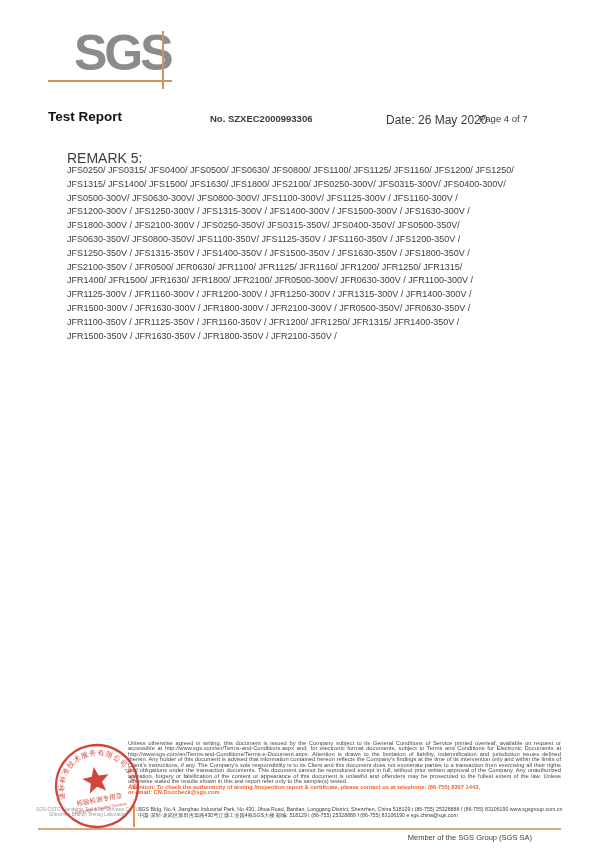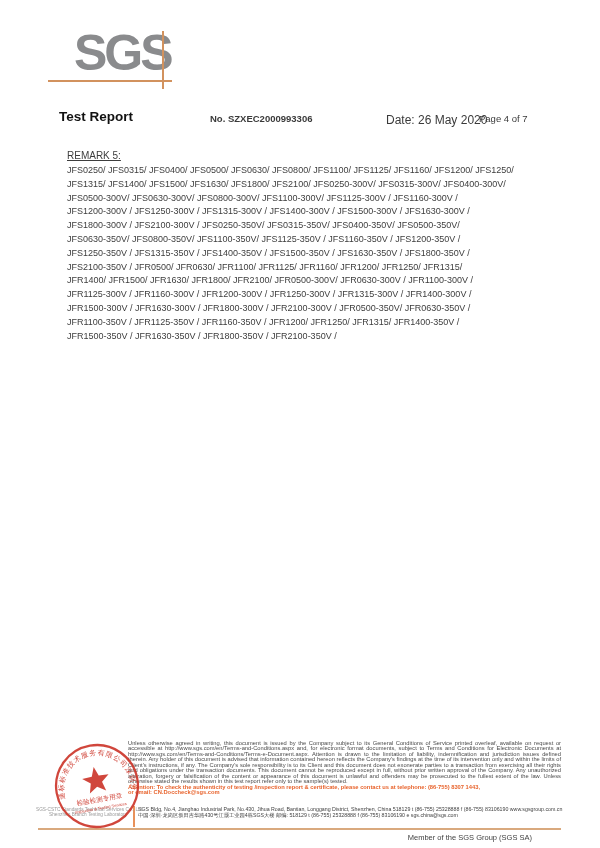--- a/index.html
+++ b/index.html
@@ -6,27 +6,27 @@
   html,body { width:600px; height:848px; background:#ffffff; font-family:"Liberation Sans", sans-serif; }
   .page { position:relative; width:600px; height:848px; background:#fff; overflow:hidden; }
 
   
   .logo-text { position:absolute; left:74px; top:28px; font-size:50px; font-weight:bold;
                color:#8a8b8d; letter-spacing:-3px; line-height:1; }
   .logo-hline { position:absolute; left:48px; top:80px; width:124px; height:2px; background:#d2925e; }
   .logo-vline { position:absolute; left:162px; top:31px; width:2px; height:58px; background:#d2925e; }
 
   
-  .title { position:absolute; left:48px; top:109px; font-size:13.5px; font-weight:bold; color:#111;margin-left:11px; }
+  .title { position:absolute; left:48px; top:109px; font-size:13.5px; font-weight:bold; color:#111; }
   .hdr-no   { position:absolute; left:210px; top:113px; font-size:9.5px; color:#3a3a3a;font-weight:bold; }
   .hdr-date { position:absolute; left:364px; top:113px; font-size:12px; color:#3a3a3a;margin-left:22px; }
   .hdr-page { position:absolute; left:479px; top:113px; font-size:9.5px; color:#3a3a3a; }
 
   
-  .remark-label { position:absolute; left:67px; top:150px; font-size:10px; color:#3d3d3d;text-decoration:underline; }
+  .remark-label { position:absolute; left:67px; top:150px; font-size:14px; color:#3d3d3d; }
   .remark-lines { position:absolute; left:67px; top:164px; width:480px; }
   .remark-lines div { font-size:9px; line-height:13.8px; color:#3d3d3d; white-space:pre; }
 
   
   .stamp { position:absolute; left:53px; top:742px; width:88px; height:88px; z-index:3; opacity:.9; }
 
   .company { position:absolute; left:36px; top:806px; width:104px; z-index:1; }
   .company .inner { width:208px; transform:scale(.5); transform-origin:0 0; text-align:center;
                     font-size:9.5px; line-height:11px; color:#9b9b9b; white-space:nowrap; }
 

